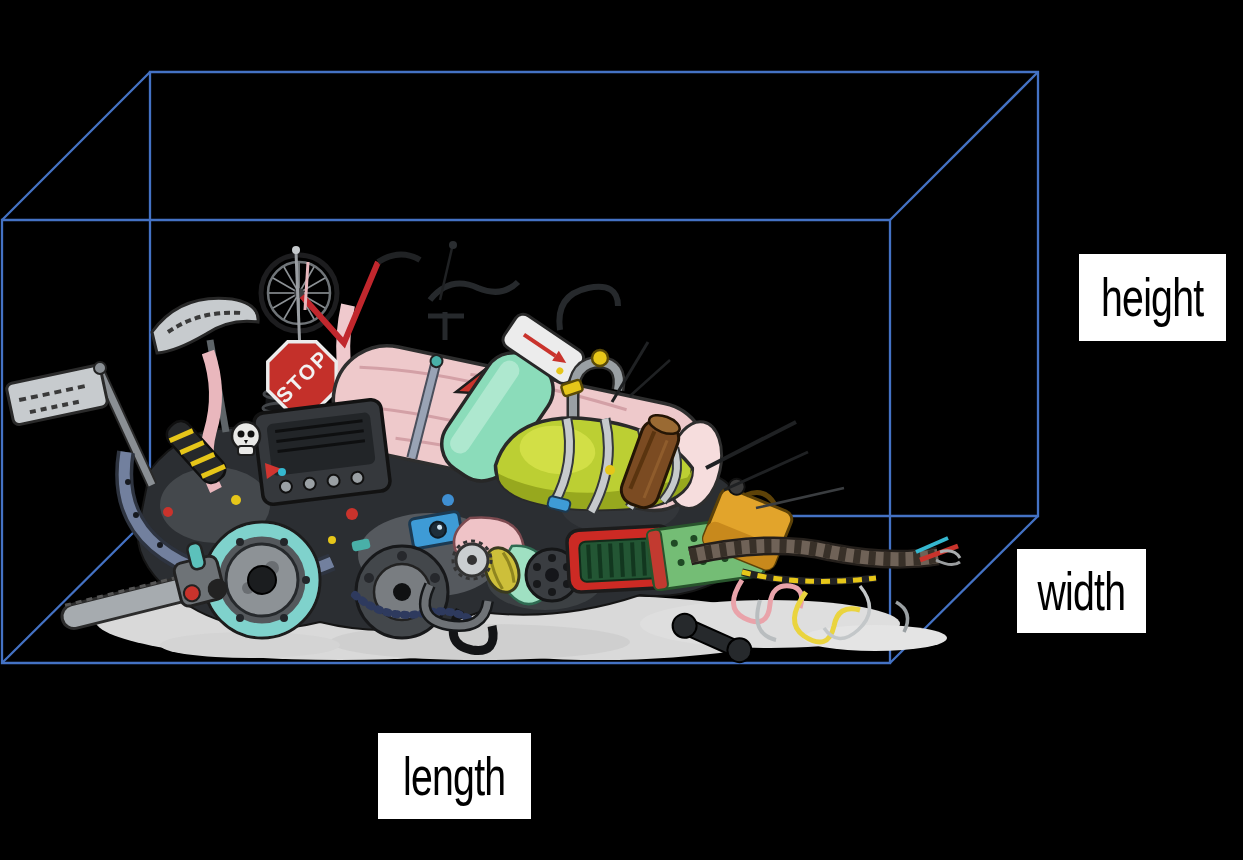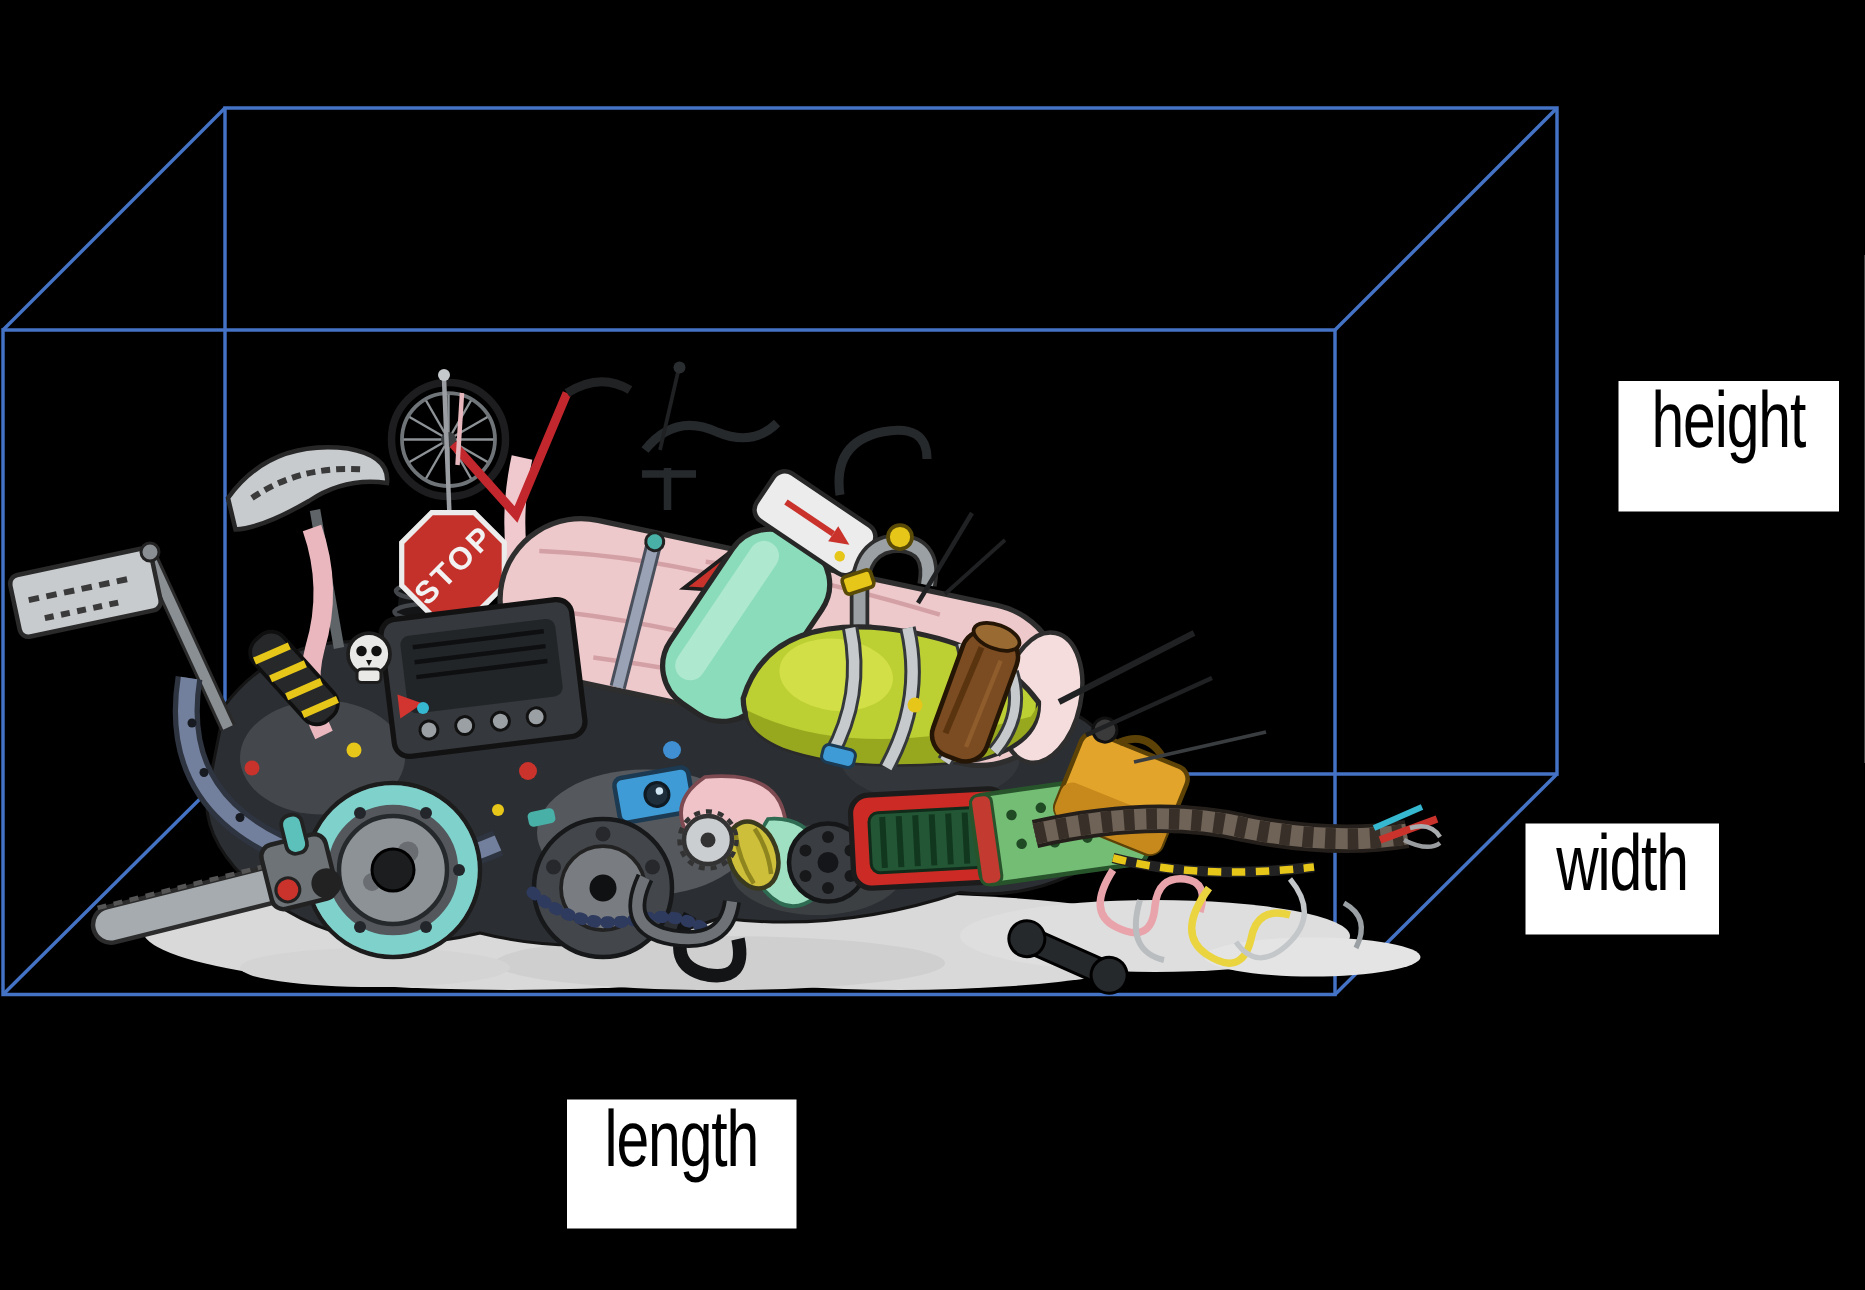--- a/index.html
+++ b/index.html
@@ -14,21 +14,21 @@
   .scene-svg { position: absolute; left: 0; top: 0; }
   .box-edge {
     fill: none;
     stroke: var(--box-line-color, #4472c4);
     stroke-width: 2.3px;
     stroke-linejoin: miter;
   }
   .dim-label {
     position: absolute;
     display: flex;
-    align-items: flex-start;
+    align-items: center;
     justify-content: center;
     background: var(--label-bg, #ffffff);
     color: var(--label-text, #000000);
   }
   .dim-text {
     font-size: 53px;
     line-height: 1;
     transform: scaleX(0.74);
     letter-spacing: -1px;
     white-space: nowrap;
@@ -405,21 +405,21 @@
         <circle cx="610" cy="470" r="5" fill="#e6c619"></circle>
         <rect x="548" y="498" width="22" height="12" rx="4" fill="#3e9bd6" stroke="#1c3a52" stroke-width="2" transform="rotate(14 559 504)"></rect>
       </g>
     </g>
   </svg>
 
   <div class="dim-label" style="left:1079px; top:254px; width:147px; height:87px;">
     <span class="dim-text">height</span>
   </div>
 
-  <div class="dim-label" style="left:1017px; top:549px; width:129px; height:74px;">
+  <div class="dim-label" style="left:1017px; top:549px; width:129px; height:84px;">
     <span class="dim-text">width</span>
   </div>
 
   <div class="dim-label" style="left:378px; top:733px; width:153px; height:86px;">
     <span class="dim-text">length</span>
   </div>
 
 </div>
 
 </body></html>

